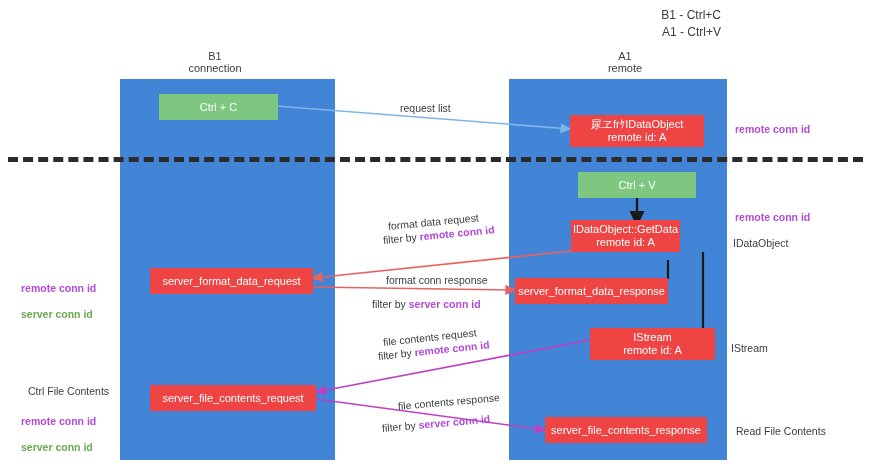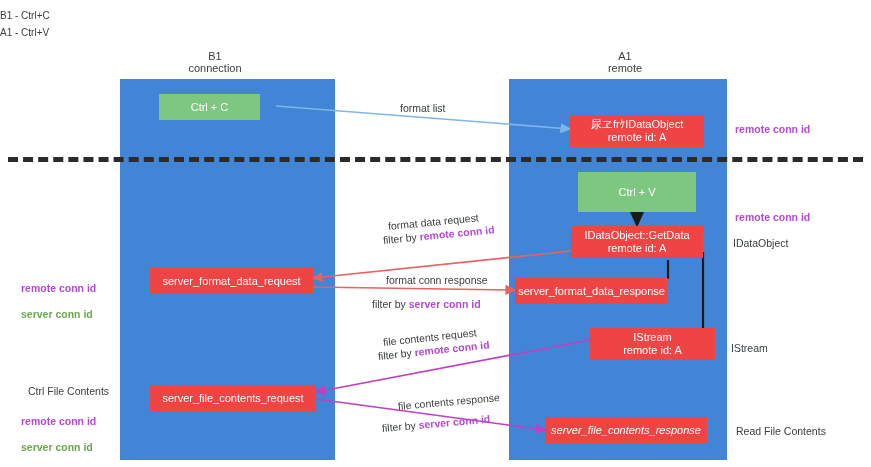--- a/index.html
+++ b/index.html
@@ -9,21 +9,21 @@
     font-family:"Liberation Sans","DejaVu Sans",sans-serif;
     color:#3c4043;
     overflow:hidden;
     position:relative;
   }
   #stage{position:absolute;left:0;top:0;width:871px;height:467px;}
 
   
   .title{
     position:absolute;left:0;top:7px;width:721px;
-    text-align:left;font-size:10px;line-height:17px;color:#3c4043;
+    text-align:right;font-size:12px;line-height:17px;color:#3c4043;
     white-space:pre-line;
   }
 
   
   .col-head{
     position:absolute;text-align:center;font-size:11px;line-height:12px;
     color:#3c4043;white-space:pre-line;
   }
 
   
@@ -106,42 +106,42 @@
 
     <path d="M668,279 L668,260" stroke="#1a1a1a" stroke-width="2.2" fill="none"></path>
 
     <line x1="590" y1="340" x2="316" y2="392" stroke="#c13fc1" stroke-width="1.6" marker-end="url(#ah-mag)"></line>
 
     <line x1="316" y1="399" x2="545" y2="430" stroke="#c13fc1" stroke-width="1.6" marker-end="url(#ah-mag)"></line>
   </svg>
 
   <div class="dashed"></div>
 
-  <div class="box green" style="left:159px;top:94px;width:101px;height:26px;">Ctrl + C</div>
+  <div class="box green" style="left:159px;top:94px;width:119px;height:26px;">Ctrl + C</div>
 
   <div class="box orange" style="left:570px;top:115px;width:134px;height:32px;">尿ヱfrｹIDataObject
 remote id: A</div>
 
-  <div class="box green" style="left:578px;top:172px;width:118px;height:40px;">Ctrl + V</div>
+  <div class="box green" style="left:578px;top:172px;width:118px;height:26px;">Ctrl + V</div>
 
-  <div class="box orange" style="left:571px;top:226px;width:132px;height:32px;">IDataObject::GetData
+  <div class="box orange" style="left:571px;top:220px;width:109px;height:32px;">IDataObject::GetData
 remote id: A</div>
 
   <div class="box orange" style="left:150px;top:268px;width:163px;height:26px;">server_format_data_request</div>
 
   <div class="box orange" style="left:515px;top:278px;width:153px;height:26px;">server_format_data_response</div>
 
   <div class="box orange" style="left:590px;top:328px;width:125px;height:32px;">IStream
 remote id: A</div>
 
   <div class="box orange" style="left:150px;top:385px;width:166px;height:26px;">server_file_contents_request</div>
 
-  <div class="box orange" style="left:545px;top:417px;width:162px;height:26px;font-style:italic;">server_file_contents_response</div>
+  <div class="box orange" style="left:545px;top:417px;width:162px;height:26px;">server_file_contents_response</div>
 
-  <div class="conn-lbl" style="left:400px;top:101px;">format list</div>
+  <div class="conn-lbl" style="left:400px;top:101px;">request list</div>
 
   <div class="conn-lbl rot" style="left:388px;top:219px;transform:rotate(-5.5deg);">
     <span>format data request</span>
   </div>
   <div class="conn-lbl rot" style="left:383px;top:233px;transform:rotate(-5.5deg);">
     <span>filter by </span><b class="c-purple">remote conn id</b>
   </div>
 
   <div class="conn-lbl" style="left:386px;top:273px;">format conn response</div>
   <div class="conn-lbl" style="left:372px;top:297px;">

